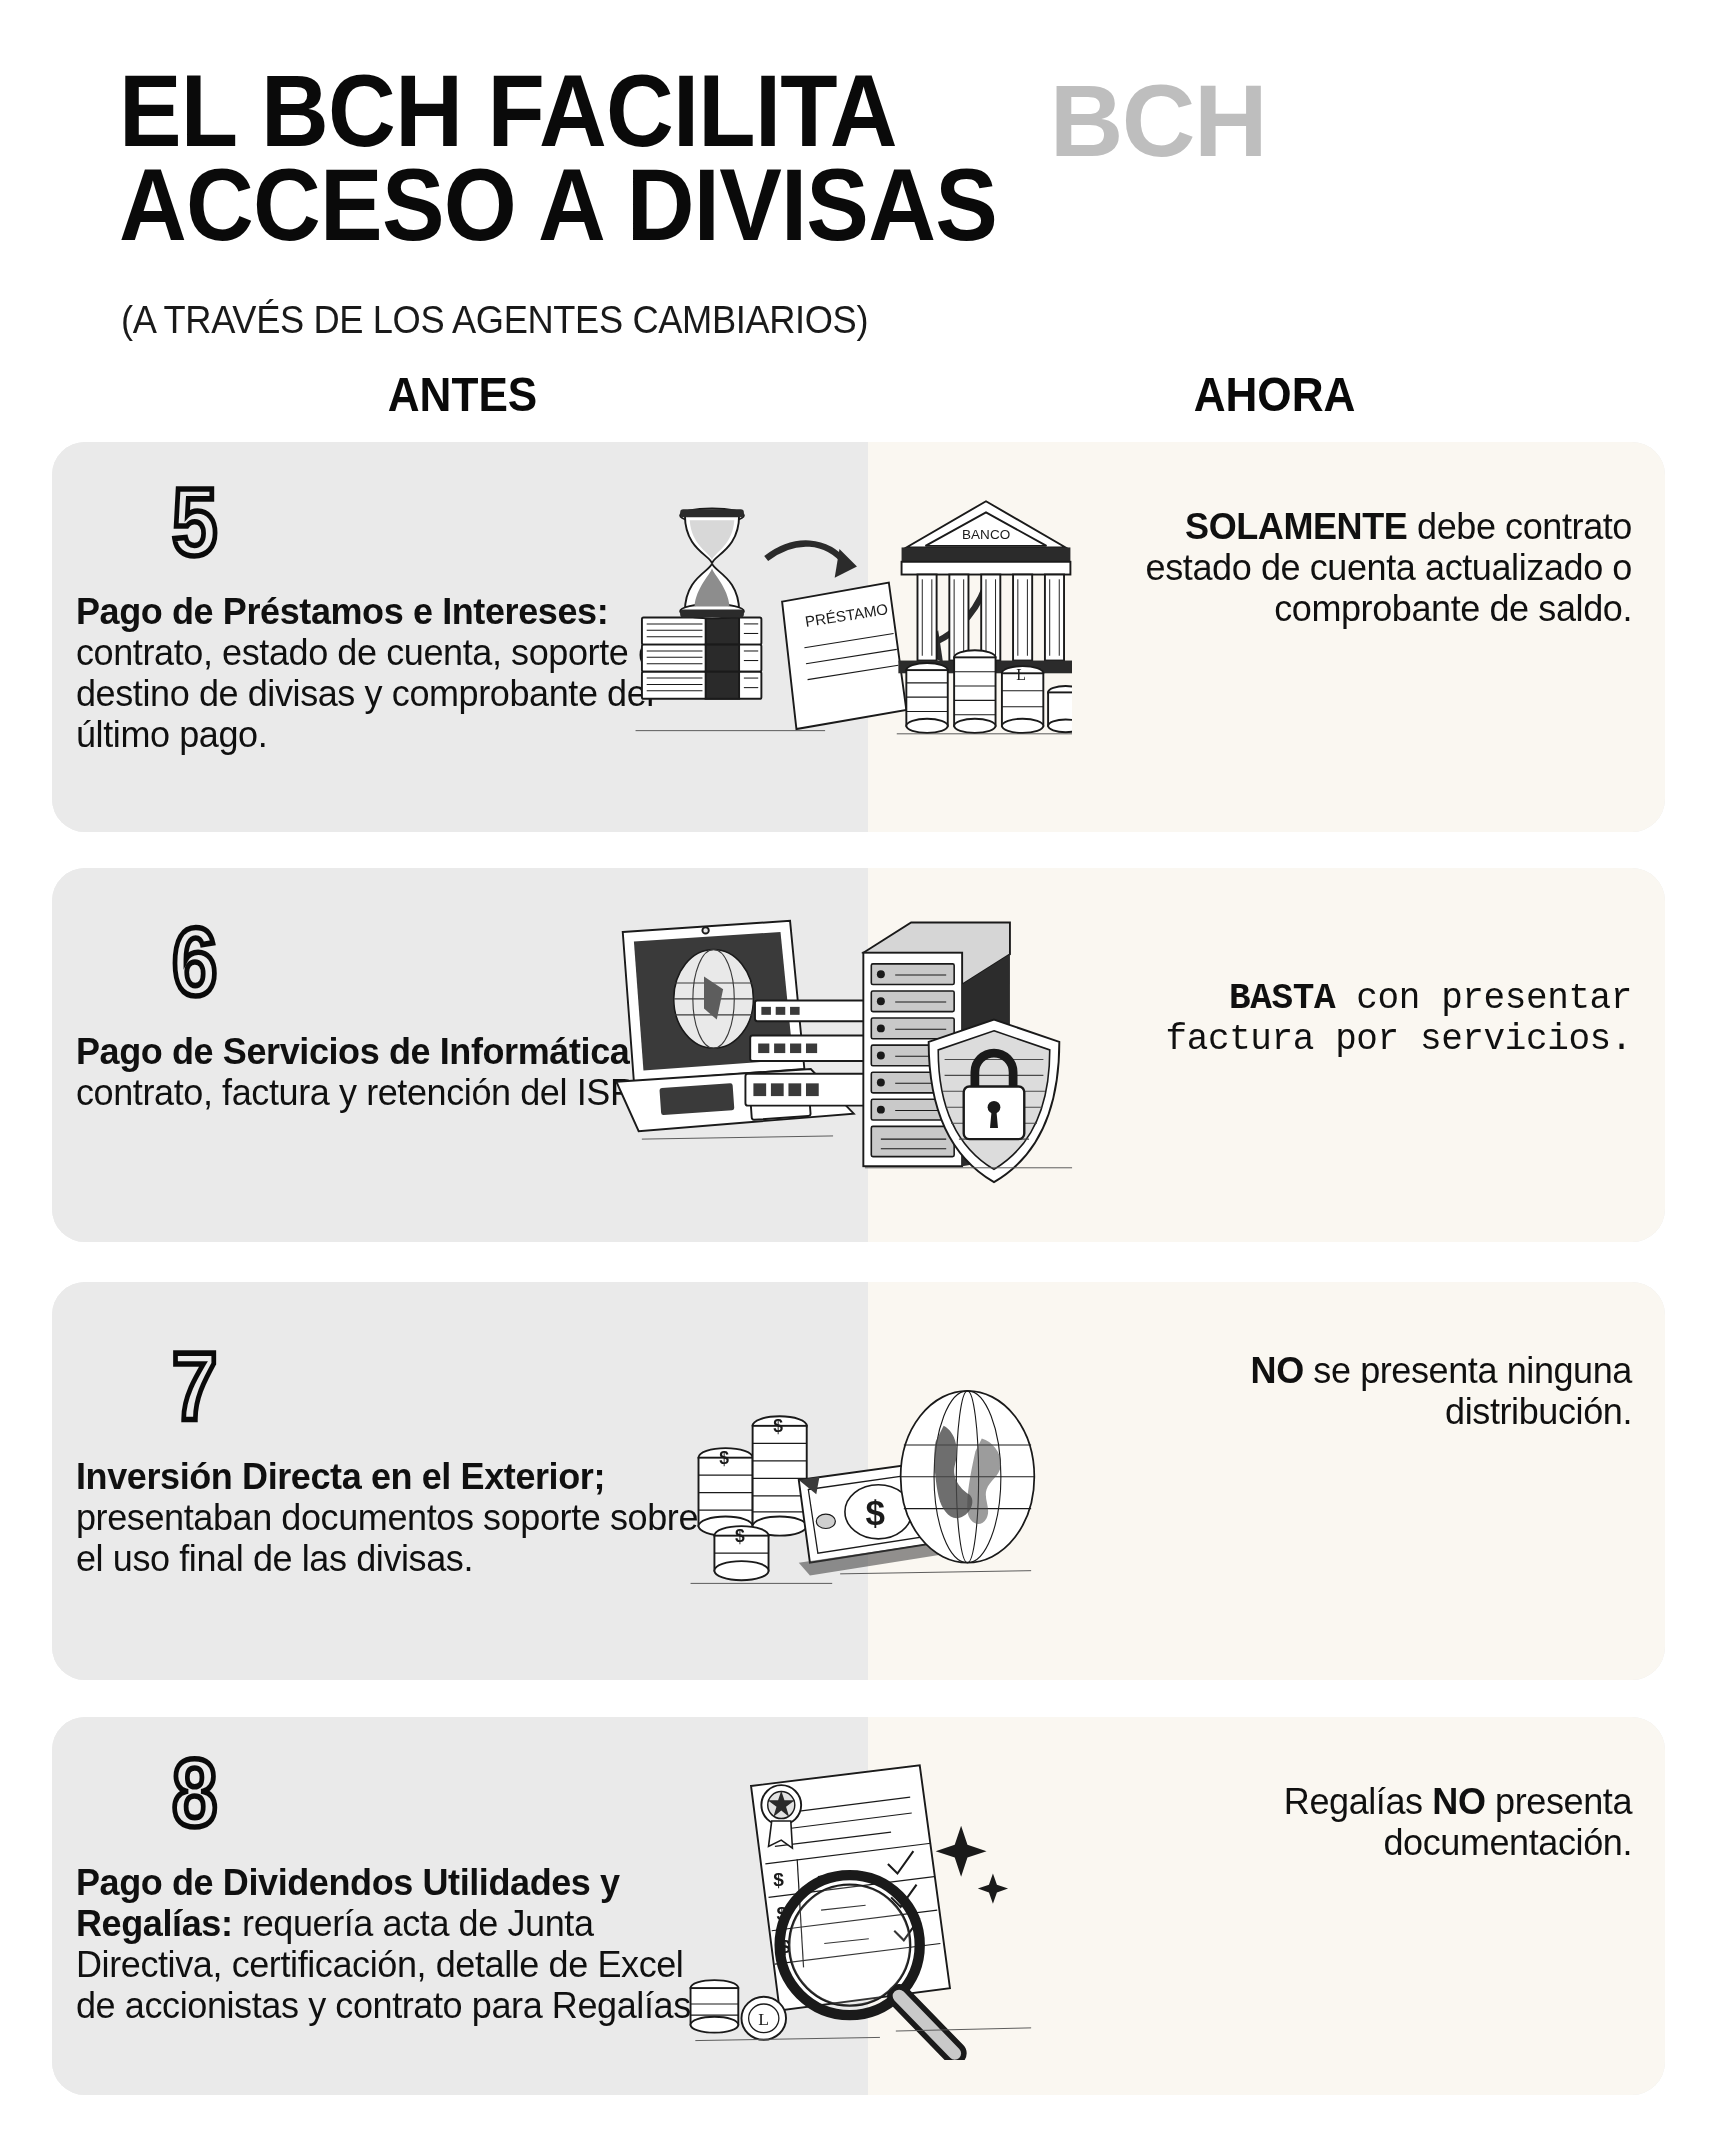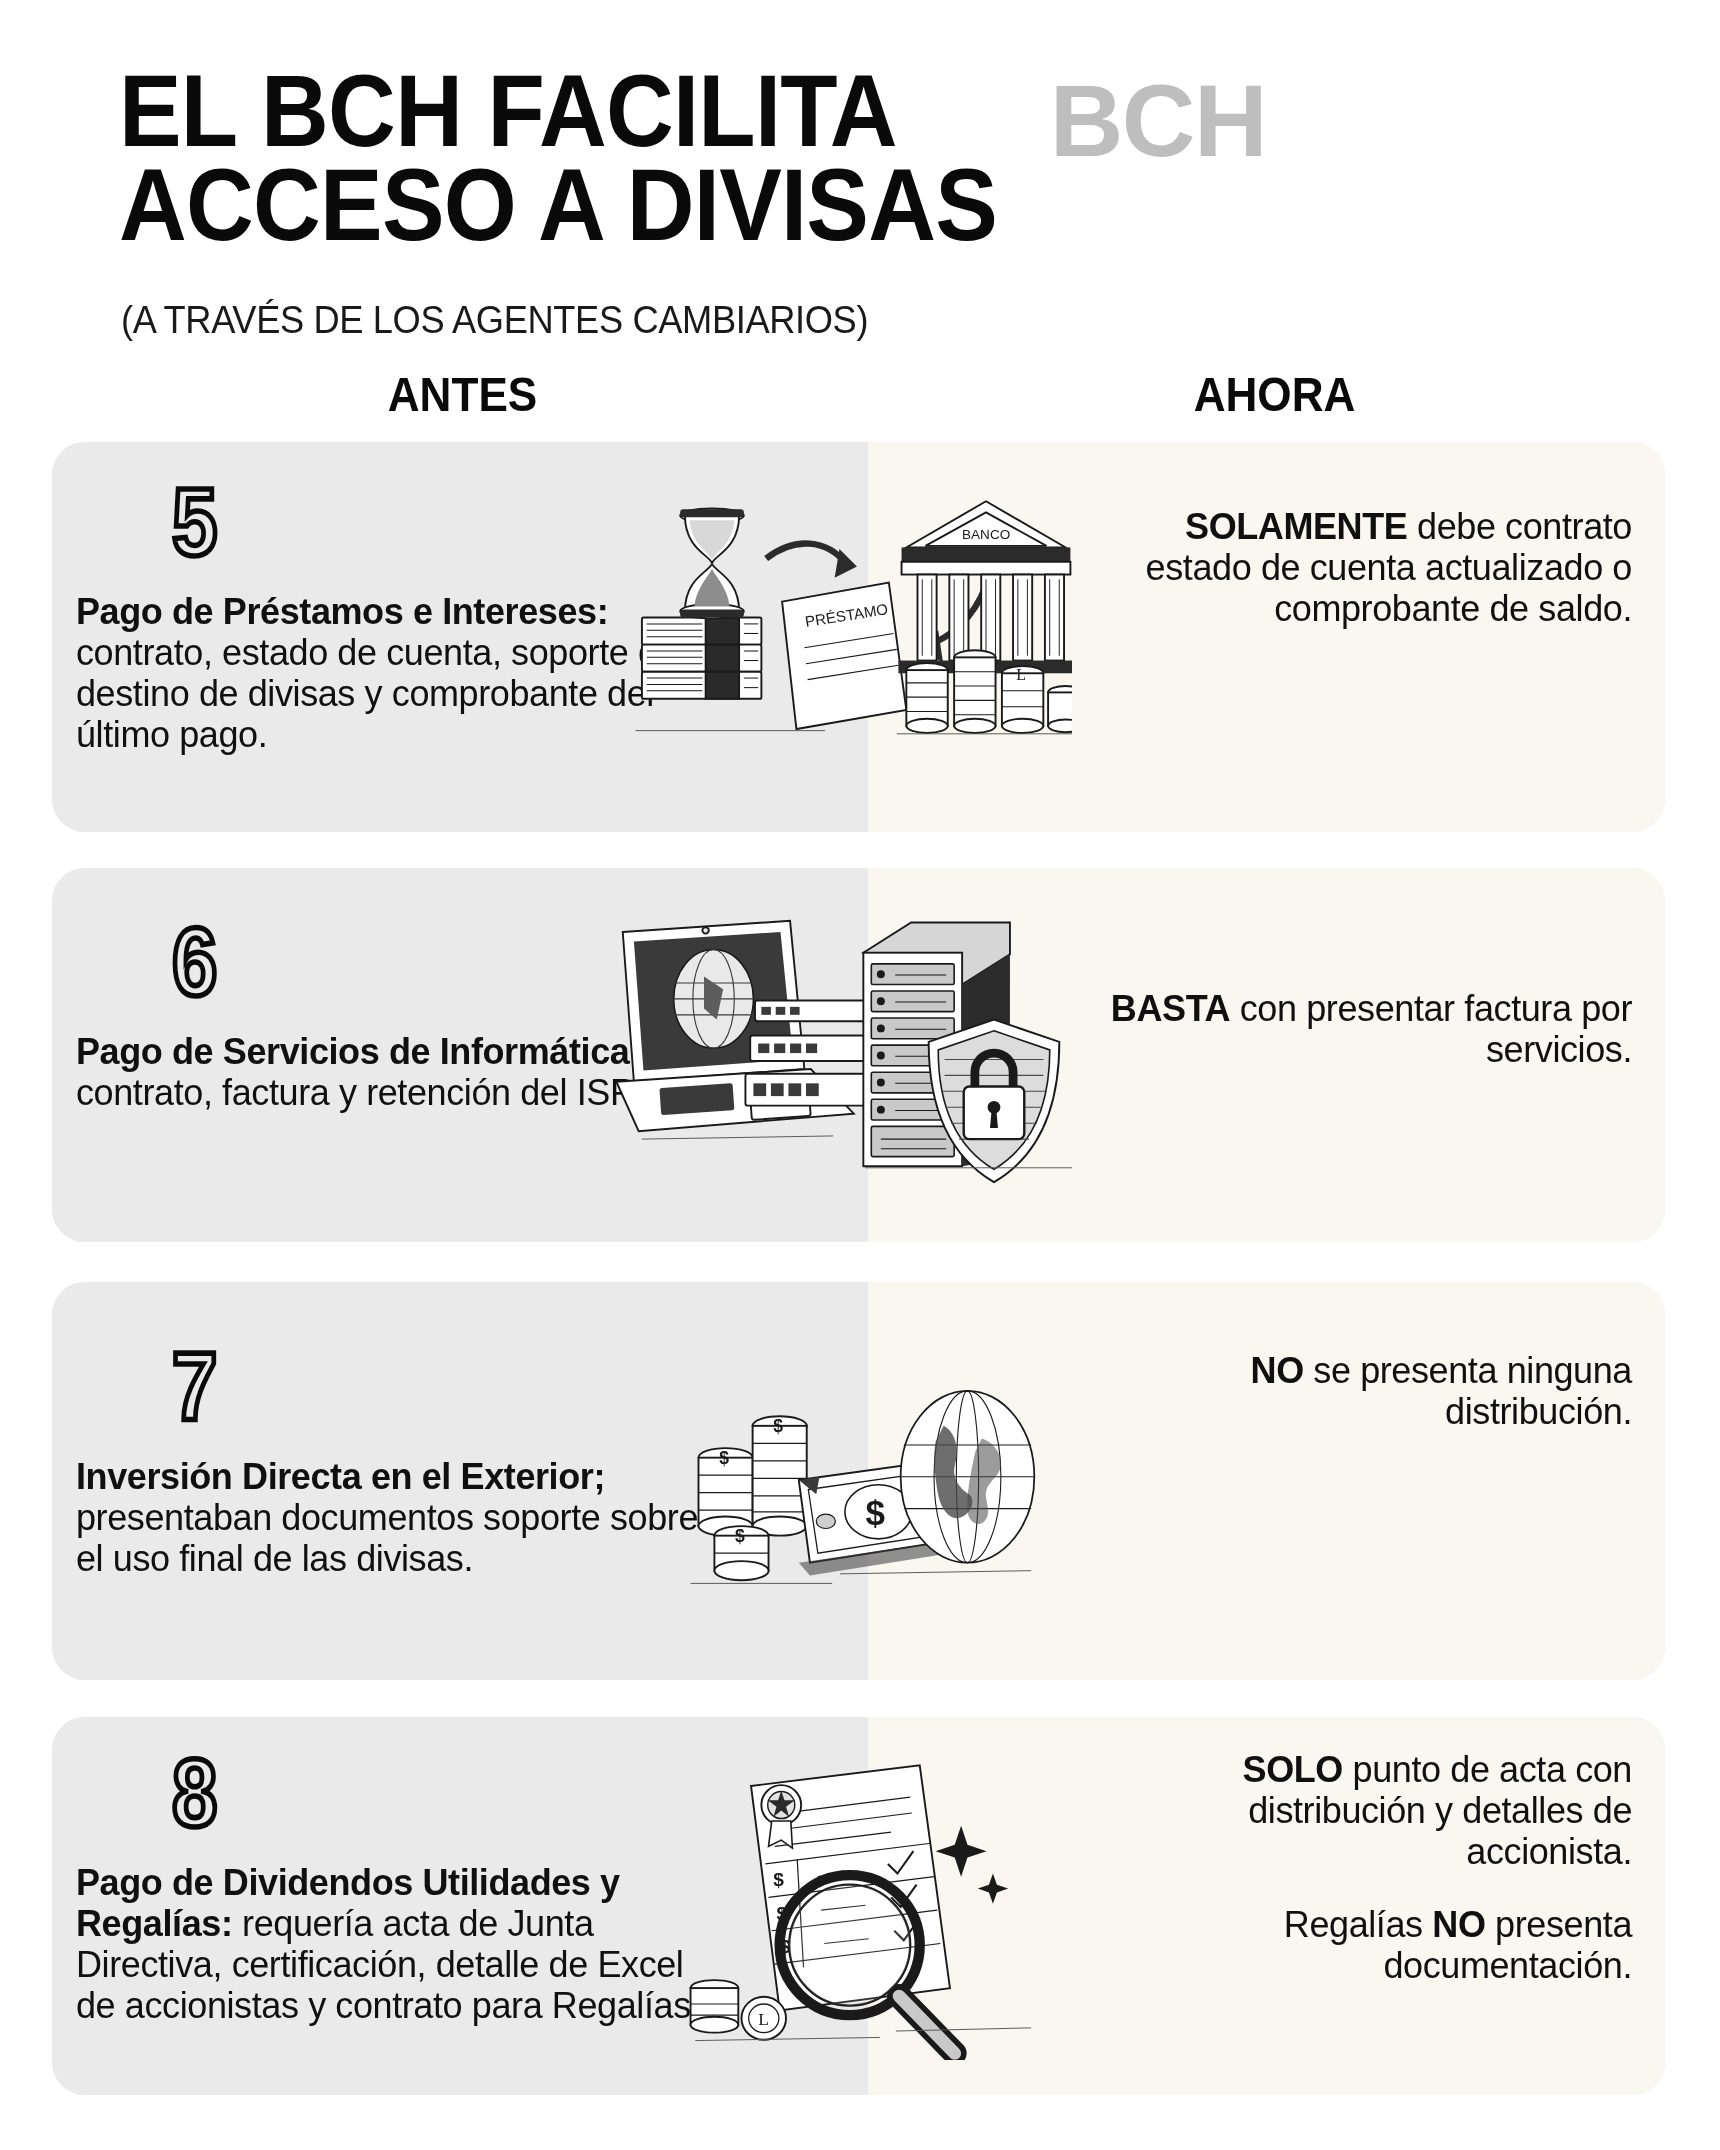--- a/index.html
+++ b/index.html
@@ -159,21 +159,21 @@
   #card-6 { top: 868px; height: 374px; }
   #card-7 { top: 1282px; height: 398px; }
   #card-8 { top: 1717px; height: 378px; }
 
   #card-5 .before-col { top: 32px; }
   #card-6 .before-col { top: 46px; }
   #card-7 .before-col { top: 57px; }
   #card-8 .before-col { top: 28px; }
 
   #card-5 .after-col  { top: 64px; }
-  #card-6 .after-col  { top: 120px; }
+  #card-6 .after-col  { top: 110px; font-family: Liberation Mono, monospace; }
   #card-7 .after-col  { top: 68px; }
   #card-8 .after-col  { top: 32px; }
 
   #card-5 .illus { left: 574px; top: 24px; }
   #card-6 .illus { left: 558px; top: 32px; }
   #card-7 .illus { left: 629px; top: 88px; }
   #card-8 .illus { left: 629px; top: 40px; }
 </style>
 </head>
 <body>
@@ -626,18 +626,17 @@
           <text x="89" y="57" font-family="'Liberation Serif',serif" font-size="22" fill="#1a1a1a" stroke="none">L</text>
         </g>
         <g stroke-width="1.2" stroke="#555">
           <line x1="18" y1="356" x2="250" y2="352"></line>
           <line x1="270" y1="344" x2="440" y2="340"></line>
         </g>
       </svg>
     </div>
 
     <div class="after-col">
-      <span><b>SOLO</b><span> punto de acta con distribución y detalles de accionista.</span></span>
       <span class="para2"><span>Regalías </span><b>NO</b><span> presenta documentación.</span></span>
     </div>
   </div>
 </div>
 
 
 </body></html>

